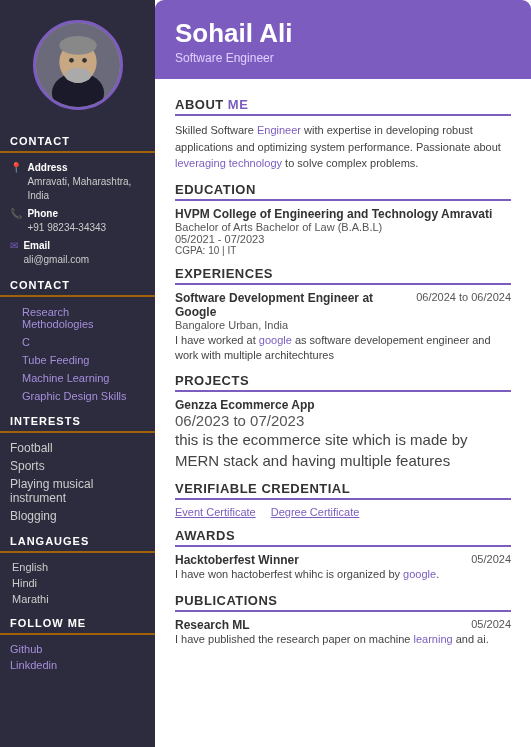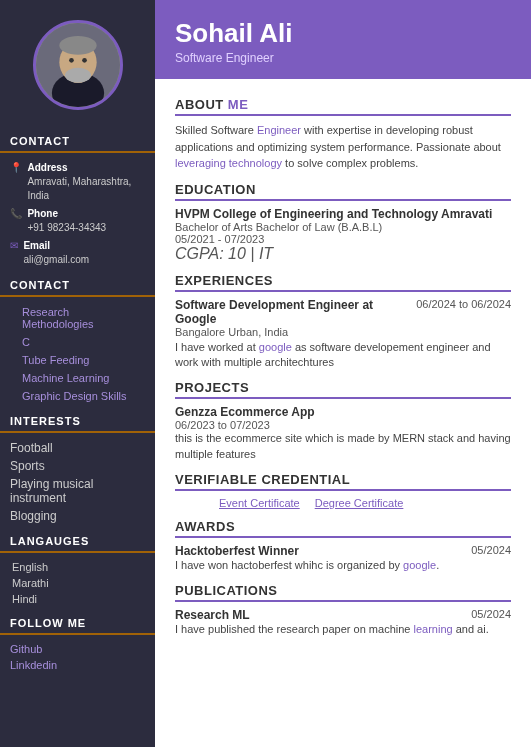--- a/index.html
+++ b/index.html
@@ -85,20 +85,21 @@
       color: #a78fdc;
       cursor: pointer;
     }
 
     
     .main {
       flex: 1;
       background: #fff;
       padding: 0;
       overflow: hidden;
+      border-radius: 9px;
     }
     .main-header {
       background: #7c5cbf;
       padding: 18px 20px 14px;
     }
     .main-header-name {
       font-size: 26px;
       font-weight: bold;
       color: #fff;
     }
@@ -144,23 +145,22 @@
     }
     .edu-degree {
       font-size: 11px;
       color: #555;
     }
     .edu-date {
       font-size: 11px;
       color: #555;
     }
     .edu-cgpa {
-      font-size: 16px;
-      color: #555;
-      font-style: italic;
+      font-size: 10px;
+      color: #555;
     }
 
     .exp-header {
       display: flex;
       justify-content: space-between;
       align-items: flex-start;
     }
     .exp-title {
       font-size: 12px;
       font-weight: bold;
@@ -189,33 +189,32 @@
       display: flex;
       justify-content: space-between;
       flex-direction: column;
     }
     .project-title {
       font-size: 12px;
       font-weight: bold;
       color: #333;
     }
     .project-date {
-      font-size: 11px;
+      font-size: 15px;
       color: #555;
     }
     .project-desc {
-      font-size: 11px;
+      font-size: 15px;
       color: #444;
       line-height: 1.4;
     }
 
     .credential-links {
       display: flex;
       gap: 15px;
-      margin-left: 44px;
     }
     .credential-link {
       font-size: 11px;
       color: #7c5cbf;
       cursor: pointer;
       text-decoration: underline;
     }
 
     .award-header {
       display: flex;
@@ -320,22 +319,22 @@
   <div class="sidebar-skill">Graphic Design Skills</div>
 
   <div class="sidebar-section-title">INTERESTS</div>
   <div class="sidebar-interest">Football</div>
   <div class="sidebar-interest">Sports</div>
   <div class="sidebar-interest">Playing musical instrument</div>
   <div class="sidebar-interest">Blogging</div>
 
   <div class="sidebar-section-title">LANGAUGES</div>
   <div class="sidebar-lang">English</div>
+  <div class="sidebar-lang">Hindi</div>
   <div class="sidebar-lang">Marathi</div>
-  <div class="sidebar-lang">Hindi</div>
 
   <div class="sidebar-section-title">FOLLOW ME</div>
   <div class="sidebar-follow">Github</div>
   <div class="sidebar-follow">Linkdedin</div>
 </div>
 
 <div class="main">
   <div class="main-header">
     <div class="main-header-name">Sohail Ali</div>
     <div class="main-header-title">Software Engineer</div>

